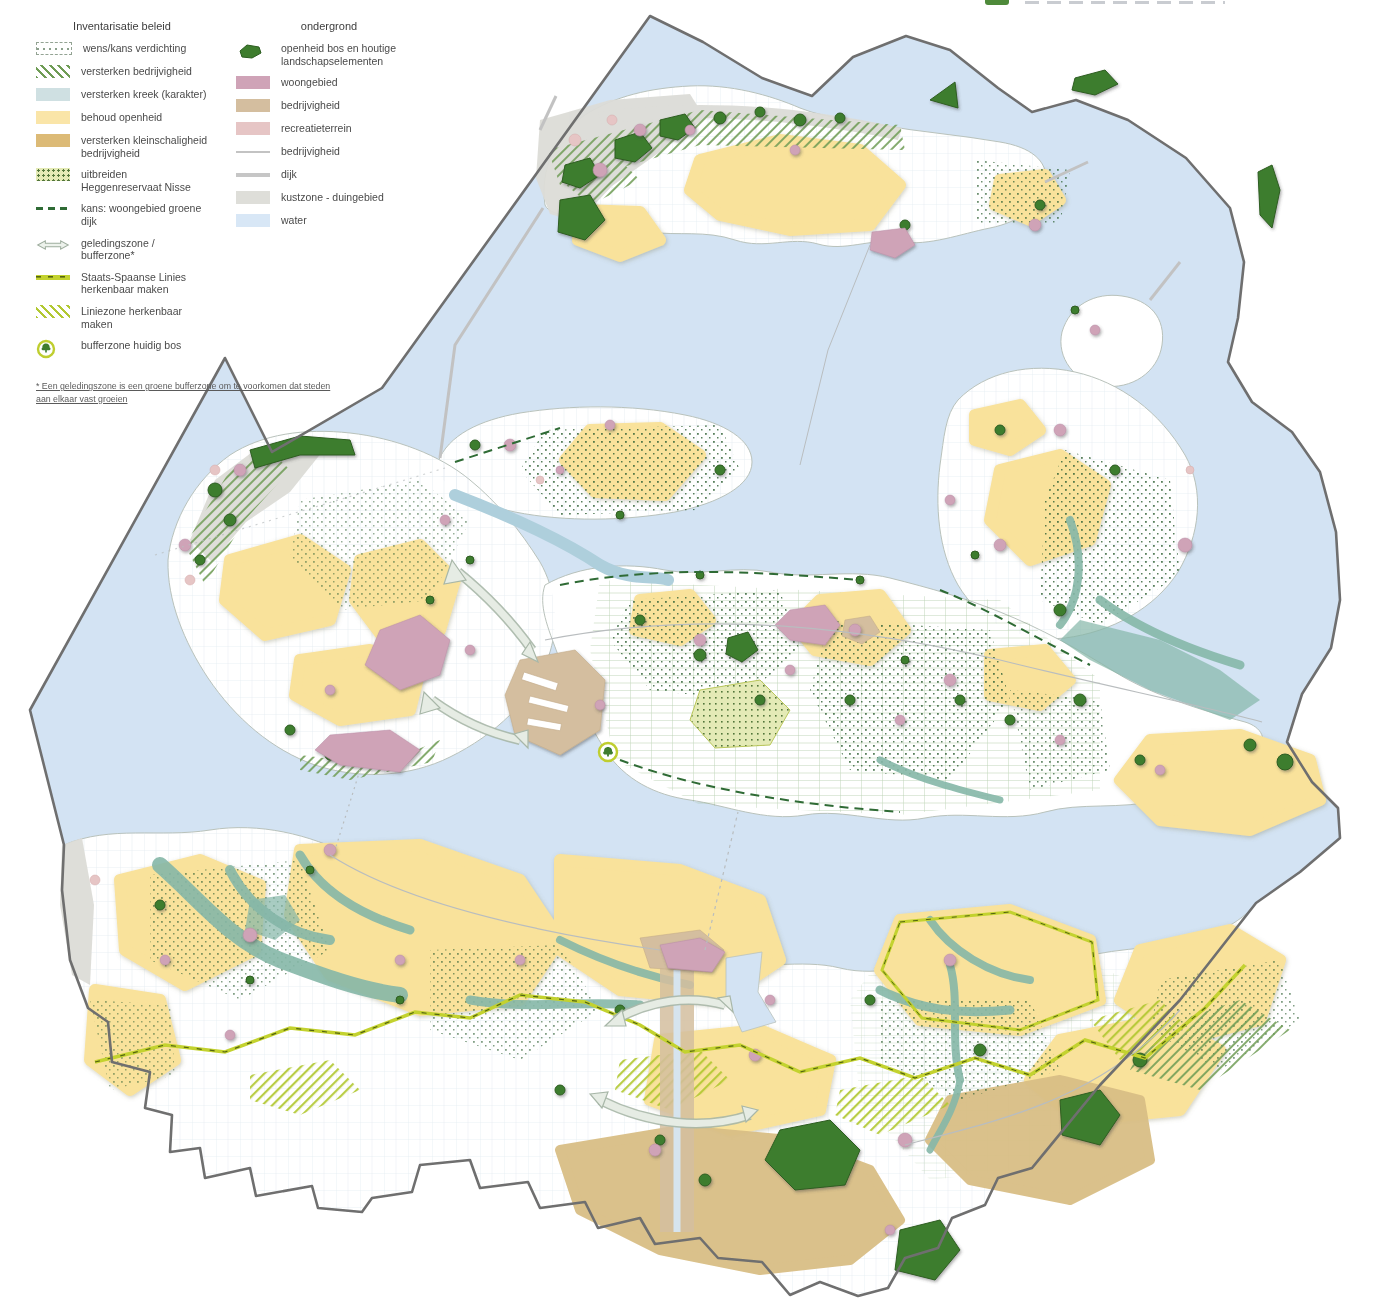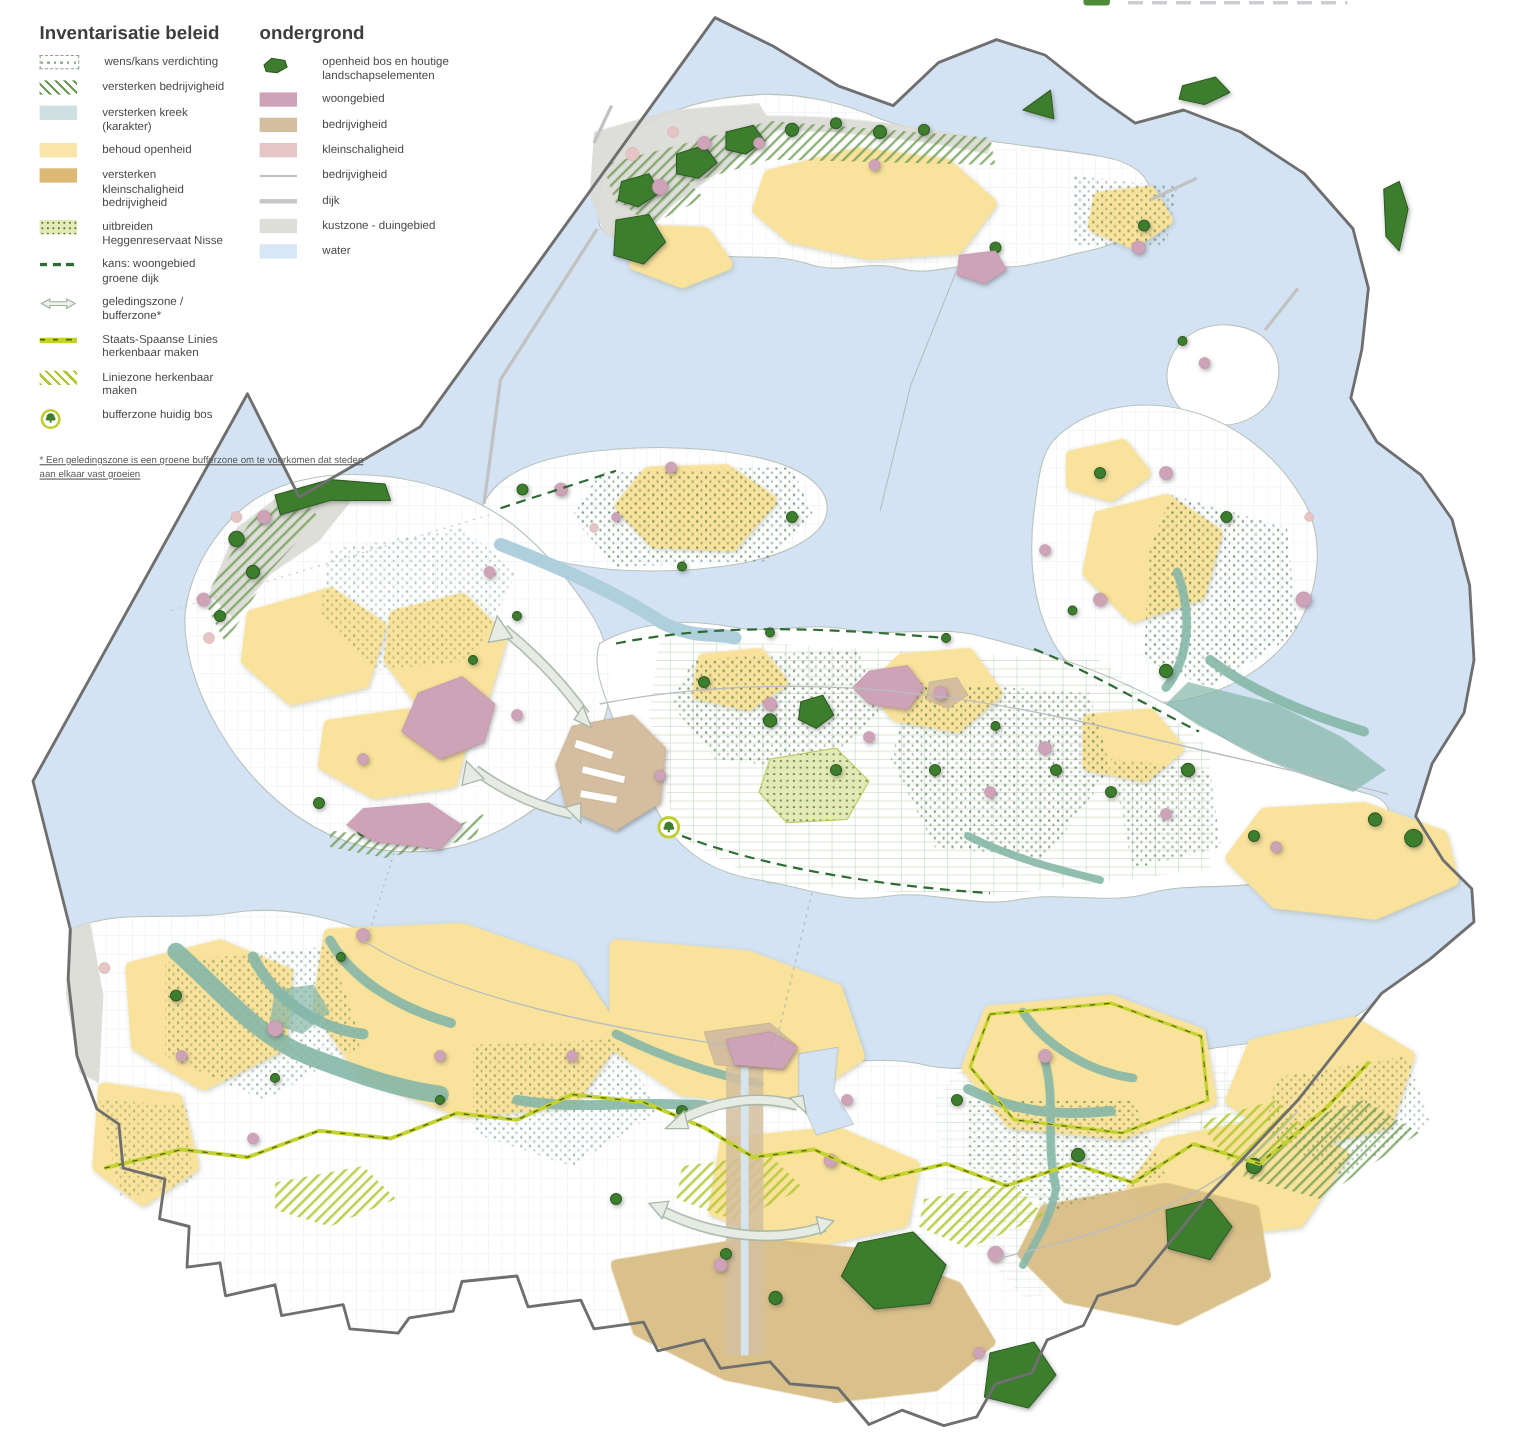--- a/index.html
+++ b/index.html
@@ -4,24 +4,24 @@
 <style>
   html,body{margin:0;padding:0;background:#ffffff;}
   .stage{position:relative;width:1386px;height:1306px;background:#ffffff;overflow:hidden;
          font-family:"Liberation Sans", sans-serif;}
   svg.map{position:absolute;left:0;top:0;}
   
   .legend{position:absolute;left:36px;top:20px;width:390px;color:#474747;}
   .legend-cols{display:flex;gap:28px;}
   .lcol{width:172px;}
   .rcol{width:186px;}
-  .ltitle{font-size:17px;font-weight:bold;color:#3d3d3d;margin-bottom:10px;}
+  .ltitle{font-size:11px;font-weight:normal;color:#3d3d3d;margin-bottom:10px;text-align:center;}
   .lrow{display:flex;align-items:flex-start;margin-bottom:9px;min-height:14px;}
   .sw{flex:0 0 34px;width:34px;height:13px;margin-right:11px;margin-top:0;}
-  .lab{font-size:10.5px;line-height:1.2;color:#4a4a4a;margin-left:12px;}
+  .lab{font-size:10.5px;line-height:1.2;color:#4a4a4a;}
   .sw-verdichting{height:11px;border:1px dashed #93a393;background:
       repeating-linear-gradient(90deg,#8ba08b 0 2px,transparent 2px 6px) center/100% 2px no-repeat;}
   .sw-hatchG{background:repeating-linear-gradient(45deg,#6f9c55 0 2px,#ffffff 2px 6px);}
   .sw-kreek{background:#cfe0e2;}
   .sw-geel{background:#fae5a8;}
   .sw-dekzand{background:#dcba76;}
   .sw-nisse{background:#e4eab6;background-image:radial-gradient(#52763a 1.1px,transparent 1.2px);
       background-size:5px 5px;}
   .sw-line{height:3px;margin-top:5px;background:
       repeating-linear-gradient(90deg,#2f6b35 0 7px,transparent 7px 12px);}
@@ -490,21 +490,21 @@
       <div class="lrow">
         <span class="sw" style="background:#cfa3b7"></span>
         <span class="lab">woongebied</span>
       </div>
       <div class="lrow">
         <span class="sw" style="background:#d4be9f"></span>
         <span class="lab">bedrijvigheid</span>
       </div>
       <div class="lrow">
         <span class="sw" style="background:#e6c5c5"></span>
-        <span class="lab">kleinschaligheid</span>
+        <span class="lab">recreatieterrein</span>
       </div>
       <div class="lrow">
         <span class="sw sw-infra"></span>
         <span class="lab">bedrijvigheid</span>
       </div>
       <div class="lrow">
         <span class="sw sw-dijk"></span>
         <span class="lab">dijk</span>
       </div>
       <div class="lrow">

